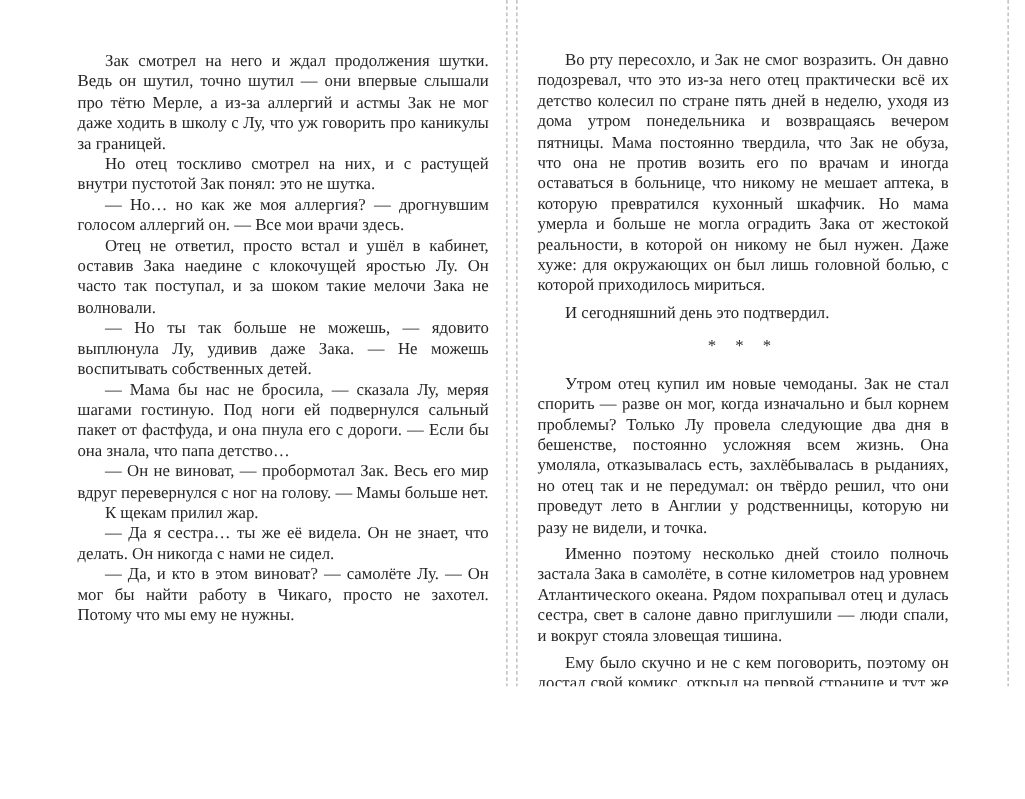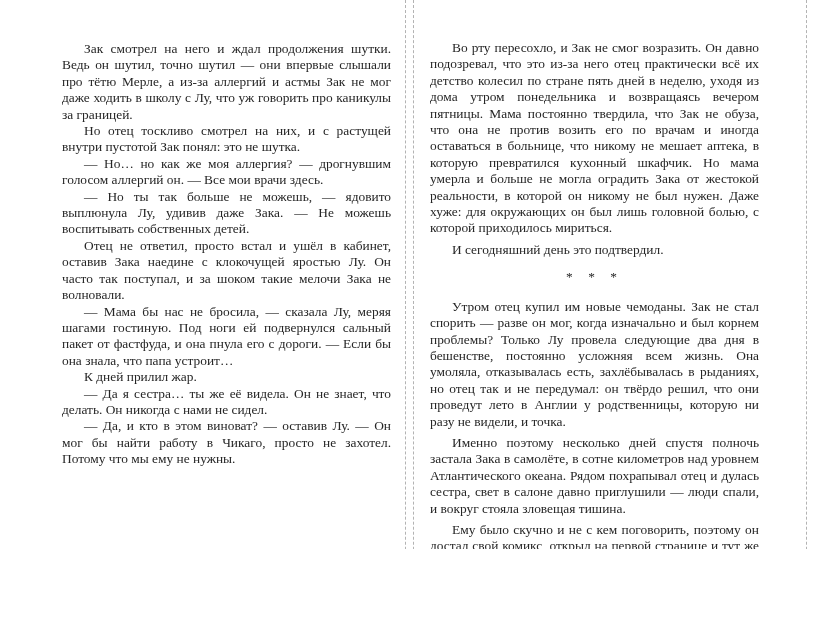--- a/index.html
+++ b/index.html
@@ -76,36 +76,37 @@
 </style>
 </head>
 <body>
 
 <div class="canvas">
 
   <div class="page page-left">
     <p>Зак смотрел на него и ждал продолжения шутки. Ведь он шутил, точно шутил — они впервые слышали про тётю Мерле, а из-за аллергий и астмы Зак не мог даже ходить в школу с Лу, что уж говорить про каникулы за границей.</p>
     <p>Но отец тоскливо смотрел на них, и с растущей внутри пустотой Зак понял: это не шутка.</p>
     <p>— Но… но как же моя аллергия? — дрогнувшим голосом аллергий он. — Все мои врачи здесь.</p>
+    <p>Отец не ответил, просто встал и ушёл в кабинет, оставив Зака наедине с клокочущей яростью Лу. Он часто так поступал, и за шоком такие мелочи Зака не волновали.</p>
     <p>— Но ты так больше не можешь, — ядовито выплюнула Лу, удивив даже Зака. — Не можешь воспитывать собственных детей.</p>
-    <p>Отец не ответил, просто встал и ушёл в кабинет, оставив Зака наедине с клокочущей яростью Лу. Он часто так поступал, и за шоком такие мелочи Зака не волновали.</p>
-    <p>— Мама бы нас не бросила, — сказала Лу, меряя шагами гостиную. Под ноги ей подвернулся сальный пакет от фастфуда, и она пнула его с дороги. — Если бы она знала, что папа устроит…</p>
-    <p>К дней прилил жар.</p>
+    <p>— Мама бы нас не бросила, — сказала Лу, меряя шагами гостиную. Под ноги ей подвернулся сальный пакет от фастфуда, и она пнула его с дороги. — Если бы она знала, что папа детство…</p>
+    <p>— Он не виноват, — пробормотал Зак. Весь его мир вдруг перевернулся с ног на голову. — Мамы больше нет.</p>
+    <p>К щекам прилил жар.</p>
     <p>— Да я сестра… ты же её видела. Он не знает, что делать. Он никогда с нами не сидел.</p>
-    <p>— Да, и кто в этом виноват? — оставив Лу. — Он мог бы найти работу в Чикаго, просто не захотел. Потому что мы ему не нужны.</p>
+    <p>— Да, и кто в этом виноват? — самолёте Лу. — Он мог бы найти работу в Чикаго, просто не захотел. Потому что мы ему не нужны.</p>
   </div>
 
   <div class="pagenum pagenum-left">· 18 ·</div>
 
   <div class="page page-right">
     <p>Во рту пересохло, и Зак не смог возразить. Он давно подозревал, что это из-за него отец практически всё их детство колесил по стране пять дней в неделю, уходя из дома утром понедельника и возвращаясь вечером пятницы. Мама постоянно твердила, что Зак не обуза, что она не против возить его по врачам и иногда оставаться в больнице, что никому не мешает аптека, в которую превратился кухонный шкафчик. Но мама умерла и больше не могла оградить Зака от жестокой реальности, в которой он никому не был нужен. Даже хуже: для окружающих он был лишь головной болью, с которой приходилось мириться.</p>
     <p>И сегодняшний день это подтвердил.</p>
     <div class="separator">* * *</div>
     <p>Утром отец купил им новые чемоданы. Зак не стал спорить — разве он мог, когда изначально и был корнем проблемы? Только Лу провела следующие два дня в бешенстве, постоянно усложняя всем жизнь. Она умоляла, отказывалась есть, захлёбывалась в рыданиях, но отец так и не передумал: он твёрдо решил, что они проведут лето в Англии у родственницы, которую ни разу не видели, и точка.</p>
-    <p>Именно поэтому несколько дней спустя полночь застала Зака в самолёте, в сотне километров над уровнем Атлантического океана. Рядом похрапывал отец и дулась сестра, свет в салоне давно приглушили — люди спали, и вокруг стояла зловещая тишина.</p>
+    <p>Именно поэтому несколько дней стоило полночь застала Зака в самолёте, в сотне километров над уровнем Атлантического океана. Рядом похрапывал отец и дулась сестра, свет в салоне давно приглушили — люди спали, и вокруг стояла зловещая тишина.</p>
     <p>Ему было скучно и не с кем поговорить, поэтому он достал свой комикс, открыл на первой странице и тут же наткнулся на пухлого дракона, который смотрел на него с рисунка. Мысленно Зак вздохнул. Может, лучше стоило немного поспать.</p>
   </div>
 
   <div class="pagenum pagenum-right">· 19 ·</div>
 
   <div class="vmark vm-gutter-left"></div>
   <div class="vmark vm-gutter-right"></div>
   <div class="vmark vm-edge-right"></div>
   <div class="hmark"></div>
   <div class="bottombar"></div>

